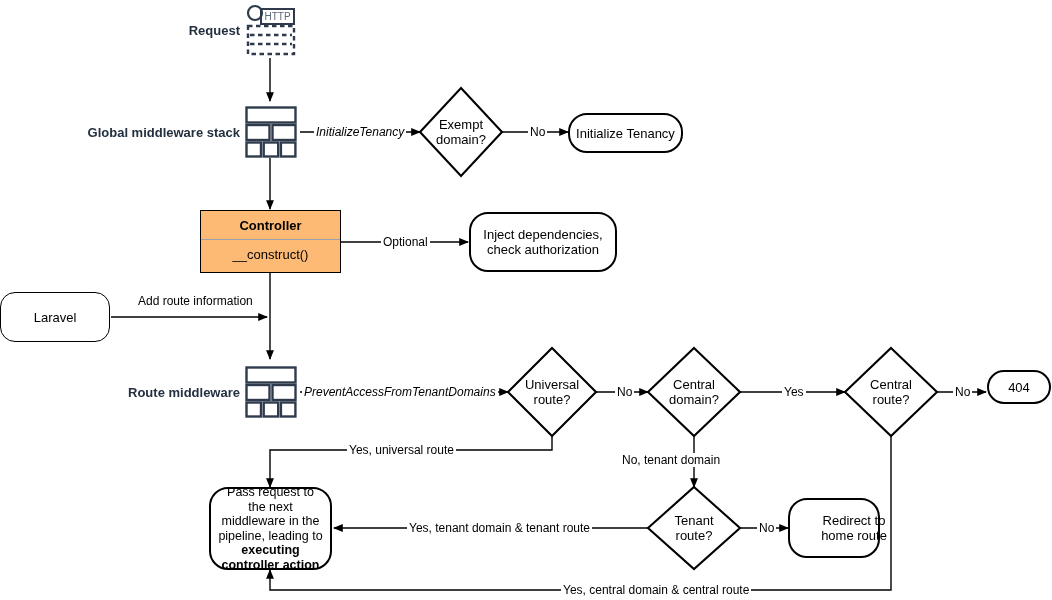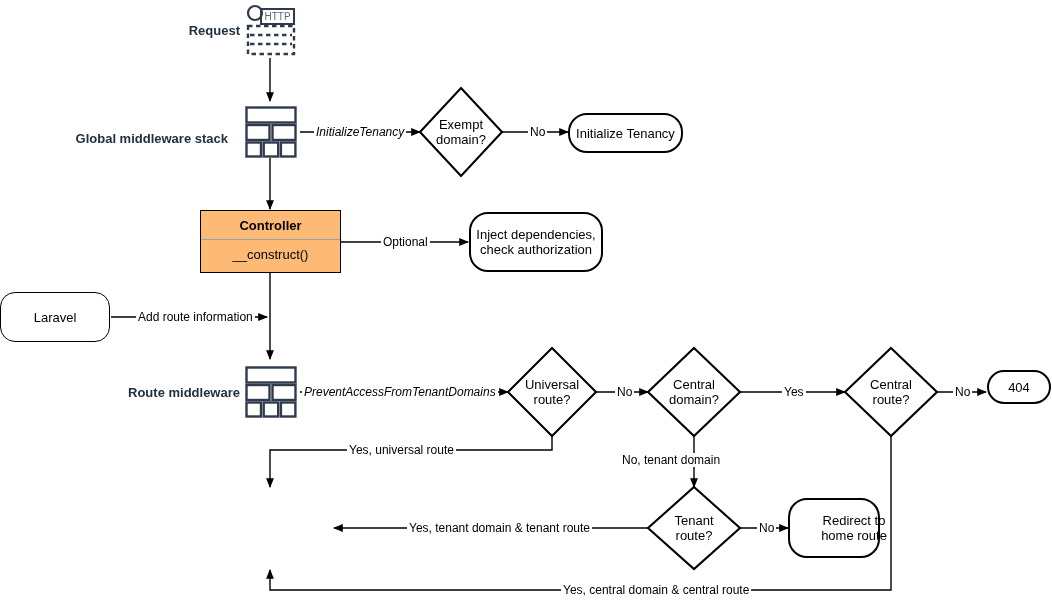--- a/index.html
+++ b/index.html
@@ -197,21 +197,21 @@
     <rect x="1.5" y="1.5" width="49" height="15" fill="#ffffff" stroke="#2f3b4d" stroke-width="2.4"></rect>
     <rect x="1.5" y="19" width="23" height="15" fill="#ffffff" stroke="#2f3b4d" stroke-width="2.4"></rect>
     <rect x="27.5" y="19" width="23" height="15" fill="#ffffff" stroke="#2f3b4d" stroke-width="2.4"></rect>
     <rect x="1.5" y="36.5" width="14.5" height="14" fill="#ffffff" stroke="#2f3b4d" stroke-width="2.4"></rect>
     <rect x="18.7" y="36.5" width="14.5" height="14" fill="#ffffff" stroke="#2f3b4d" stroke-width="2.4"></rect>
     <rect x="35.9" y="36.5" width="14.5" height="14" fill="#ffffff" stroke="#2f3b4d" stroke-width="2.4"></rect>
   </svg>
 
   <div class="bold-label" style="left:110px; top:23px; width:130px;">Request</div>
 
-  <div class="bold-label" style="left:48px; top:125px; width:180px;margin-top:6px;">Global middleware stack</div>
+  <div class="bold-label" style="left:60px; top:125px; width:180px;">Global middleware stack</div>
 
   <div class="bold-label" style="left:100px; top:385px; width:140px;">Route middleware</div>
 
   <div class="diamond-text" style="left:421px; top:88px; width:80px; height:88px; position:absolute; white-space:pre;">Exempt
 domain?</div>
 
   <div class="diamond-text" style="left:509px; top:348px; width:86px; height:88px; position:absolute; white-space:pre;">Universal
 route?</div>
 
   <div class="diamond-text" style="left:649px; top:348px; width:90px; height:88px; position:absolute; white-space:pre;">Central
@@ -223,38 +223,43 @@
   <div class="diamond-text" style="left:649px; top:487px; width:90px; height:82px; position:absolute; white-space:pre;">Tenant
 route?</div>
 
   <div class="node rounded" style="left:568px; top:113px; width:115px; height:40px;">Initialize Tenancy</div>
 
   <div class="uml" style="left:200px; top:210px; width:141px; height:63px;">
     <div class="uml-title">Controller</div>
     <div class="uml-body">__construct()</div>
   </div>
 
-  <div class="node rounded" style="left:469px; top:212px; width:134px; height:60px; white-space:pre;">Inject dependencies,
+  <div class="node rounded" style="left:469px; top:212px; width:148px; height:60px; white-space:pre;">Inject dependencies,
 check authorization</div>
 
   <div class="node rect" style="left:0px; top:292px; width:110px; height:50px;border-radius:15px;">Laravel</div>
 
   <div class="node rounded" style="left:987px; top:370px; width:64px; height:34px;">404</div>
 
   <div class="node rounded" style="left:788px; top:498px; width:92px; height:60px; white-space:pre;padding-left:40px;">Redirect to
 home route</div>
 
+  <div class="node rounded" style="left:209px; top:487px; width:123px; height:83px;">
+    <span class="tgt-text">
+      <span>Pass request to the next middleware in the pipeline, leading to </span><b>executing controller action</b>
+    </span>
+  </div>
 
   <div class="edge-label ital" style="left:314px; top:125px;">InitializeTenancy</div>
 
   <div class="edge-label" style="left:528px; top:125px;">No</div>
 
   <div class="edge-label" style="left:381px; top:235px;">Optional</div>
 
-  <div class="edge-label" style="left:136px; top:310px;">Add route information</div>
+  <div class="edge-label" style="left:136px; top:294px;">Add route information</div>
 
   <div class="edge-label ital" style="left:302px; top:385px;">PreventAccessFromTenantDomains</div>
 
   <div class="edge-label" style="left:615px; top:385px;">No</div>
 
   <div class="edge-label" style="left:782px; top:385px;">Yes</div>
 
   <div class="edge-label" style="left:953px; top:385px;">No</div>
 
   <div class="edge-label" style="left:347px; top:443px;">Yes, universal route</div>

